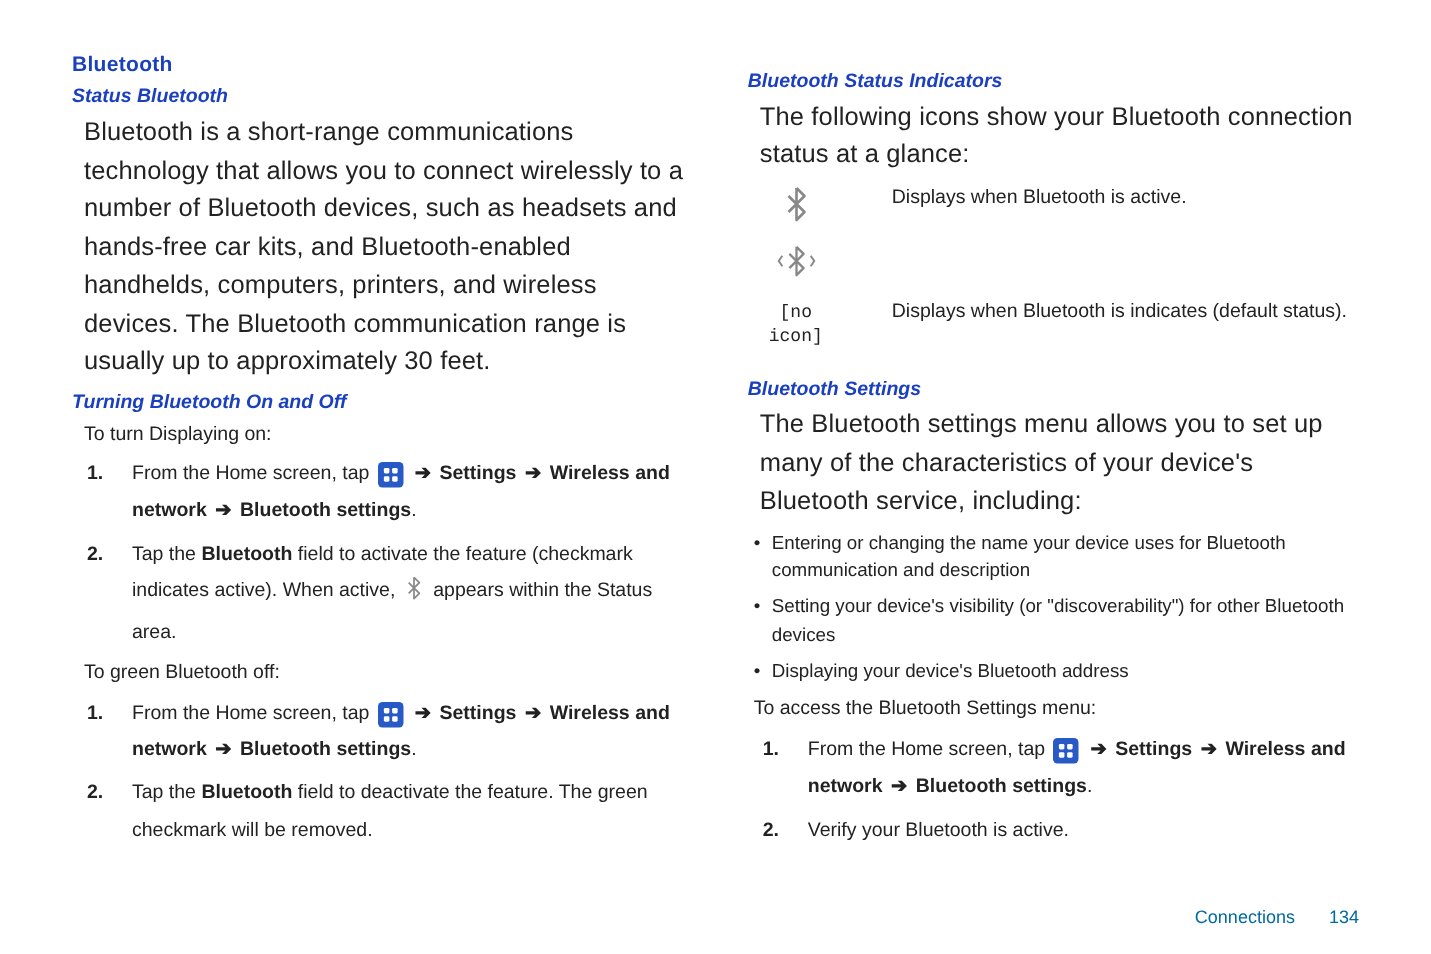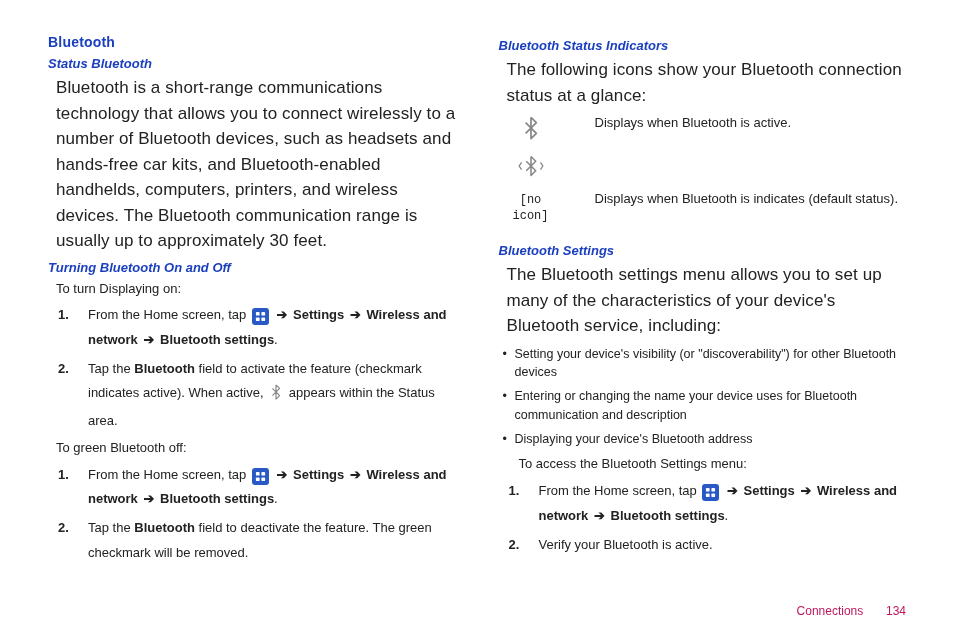--- a/index.html
+++ b/index.html
@@ -8,20 +8,21 @@
     height: 636px;
     background: #fff;
     font-family: Arial, Helvetica, sans-serif;
     color: #222;
     padding: 34px 48px 10px 48px;
     position: relative;
   }
   .columns {
     display: flex;
     gap: 43px;
+    align-items: flex-end;
   }
   .col {
     flex: 1;
     min-width: 0;
   }
   .h1 {
     color: #1a3fbf;
     font-weight: bold;
     font-size: 14px;
     margin-bottom: 6px;
@@ -121,21 +122,21 @@
   ul.bullets > li::before {
     content: "•";
     position: absolute;
     left: 0;
   }
   .footer {
     position: absolute;
     bottom: 18px;
     right: 48px;
     font-size: 12px;
-    color: #be185d;
+    color: #0369a1;
   }
   .footer .sep { display:inline-block; width:16px; }
 </style>
 </head>
 <body>
 
 <div class="columns">
 
   <div class="col">
     <div class="h1">Bluetooth</div>
@@ -228,26 +229,26 @@
       <div class="status-row">
         <div class="status-icon-cell">[no icon]</div>
         <div class="status-desc-cell">Displays when Bluetooth is indicates (default status).</div>
       </div>
     </div>
 
     <div class="h2" style="margin-top:18px">Bluetooth Settings</div>
     <div class="body-text">The Bluetooth settings menu allows you to set up many of the characteristics of your device's Bluetooth service, including:</div>
 
     <ul class="bullets">
+      <li>Entering or changing the name your device uses for Bluetooth communication and description</li>
       <li>Setting your device's visibility (or "discoverability") for other Bluetooth devices</li>
-      <li>Entering or changing the name your device uses for Bluetooth communication and description</li>
       <li>Displaying your device's Bluetooth address</li>
     </ul>
 
-    <div class="lead" style="margin-left:20px">To access the Bluetooth Settings menu:</div>
+    <div class="lead" style="margin-left:4px">To access the Bluetooth Settings menu:</div>
     <ol class="numbered">
       <li>
         <span>From the Home screen, tap </span>
         <span class="app-icon">
           <svg viewBox="0 0 12 12">
               <g fill="#fff">
                 <rect x="1" y="1" width="4" height="4" rx="1"></rect>
                 <rect x="7" y="1" width="4" height="4" rx="1"></rect>
                 <rect x="1" y="7" width="4" height="4" rx="1"></rect>
                 <rect x="7" y="7" width="4" height="4" rx="1"></rect>

